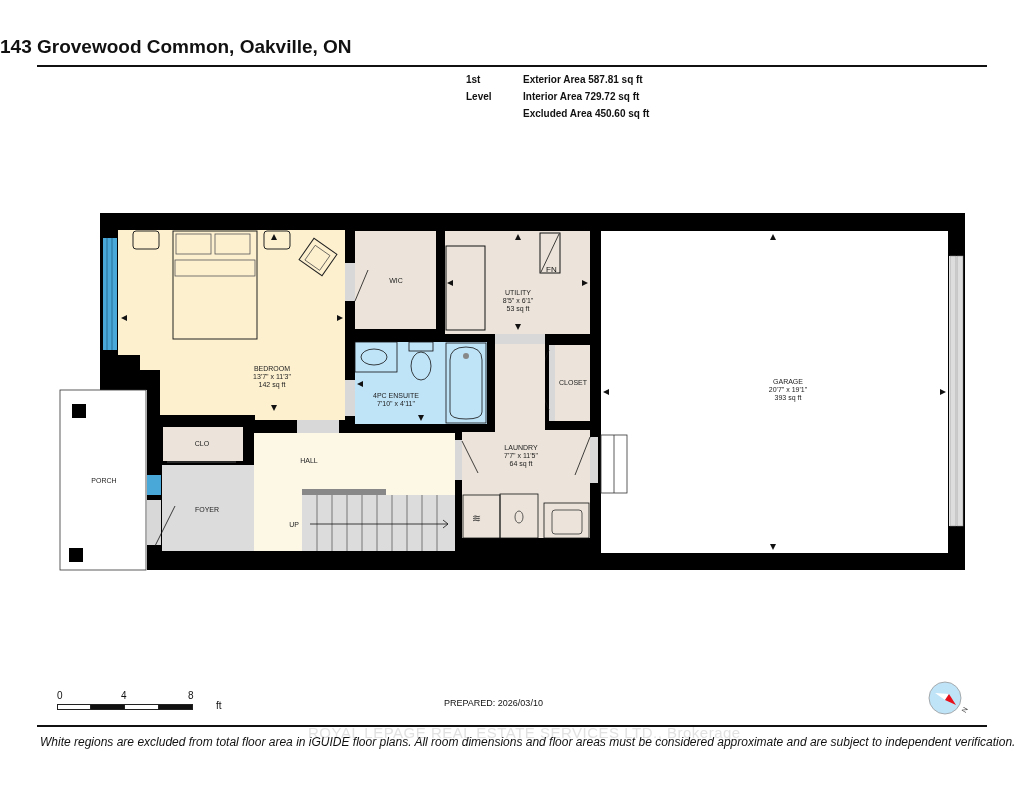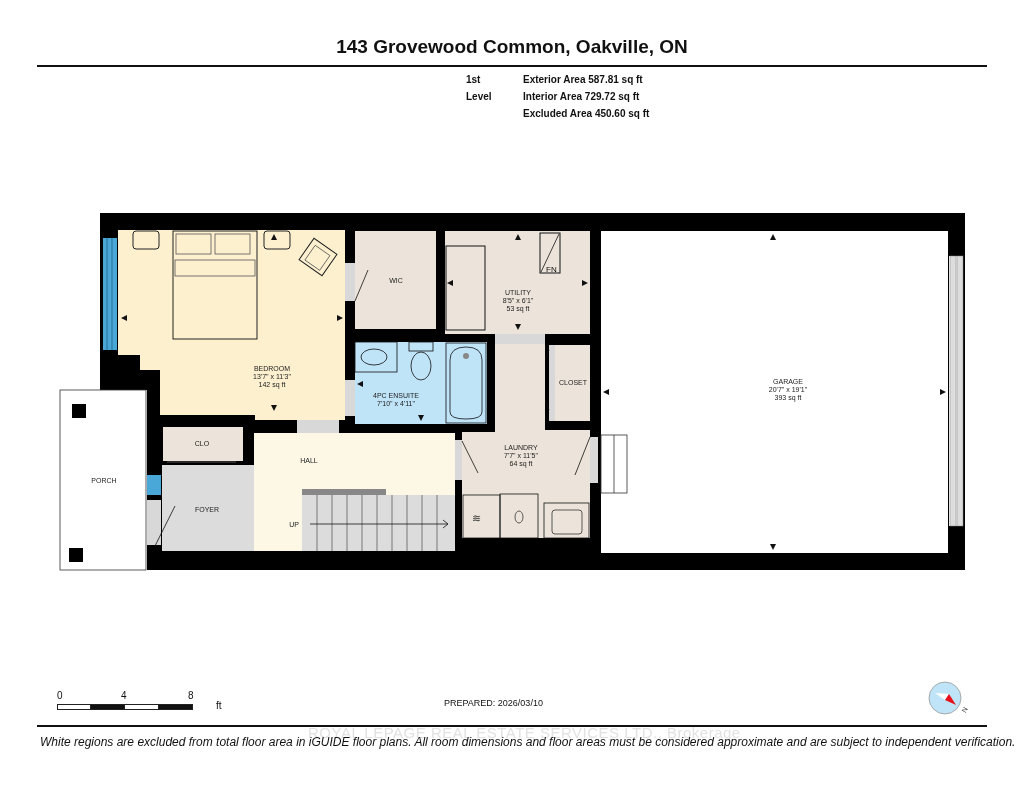--- a/index.html
+++ b/index.html
@@ -1,17 +1,17 @@
 <!DOCTYPE html>
 <html><head>
   <meta charset="utf-8">
   <style>
     html, body { margin: 0; padding: 0; background: #ffffff; }
     body { width: 1024px; height: 791px; position: relative; overflow: hidden; font-family: "Liberation Sans", sans-serif; color: #111; }
-    .title { position: absolute; left: 0; top: 36px; width: 1024px; text-align: center; font-weight: bold; font-size: 19px; letter-spacing: 0; }
+    .title { position: absolute; left: 0; top: 36px; width: 1024px; font-weight: bold; font-size: 19px; letter-spacing: 0; }
     .rule { position: absolute; left: 37px; width: 950px; height: 2px; background: #111; }
     .area-block { position: absolute; top: 71px; left: 466px; font-size: 10px; line-height: 17px; }
     .area-block .level { position: absolute; left: 0; top: 0; font-weight: bold; }
     .area-block .lines { position: absolute; left: 57px; top: 0; white-space: nowrap; font-weight: bold; }
     .plan { position: absolute; left: 0; top: 0; }
     .room-label { font-family: "Liberation Sans", sans-serif; font-size: 7px; fill: #222; text-anchor: middle; }
     .scale { position: absolute; left: 57px; top: 690px; font-size: 10px; }
     .scale .tick { position: absolute; top: 0; }
     .scale .bar { position: absolute; top: 14px; height: 6px; border: 1px solid #222; box-sizing: border-box; }
     .prepared { position: absolute; left: 444px; top: 698px; font-size: 9px; }

